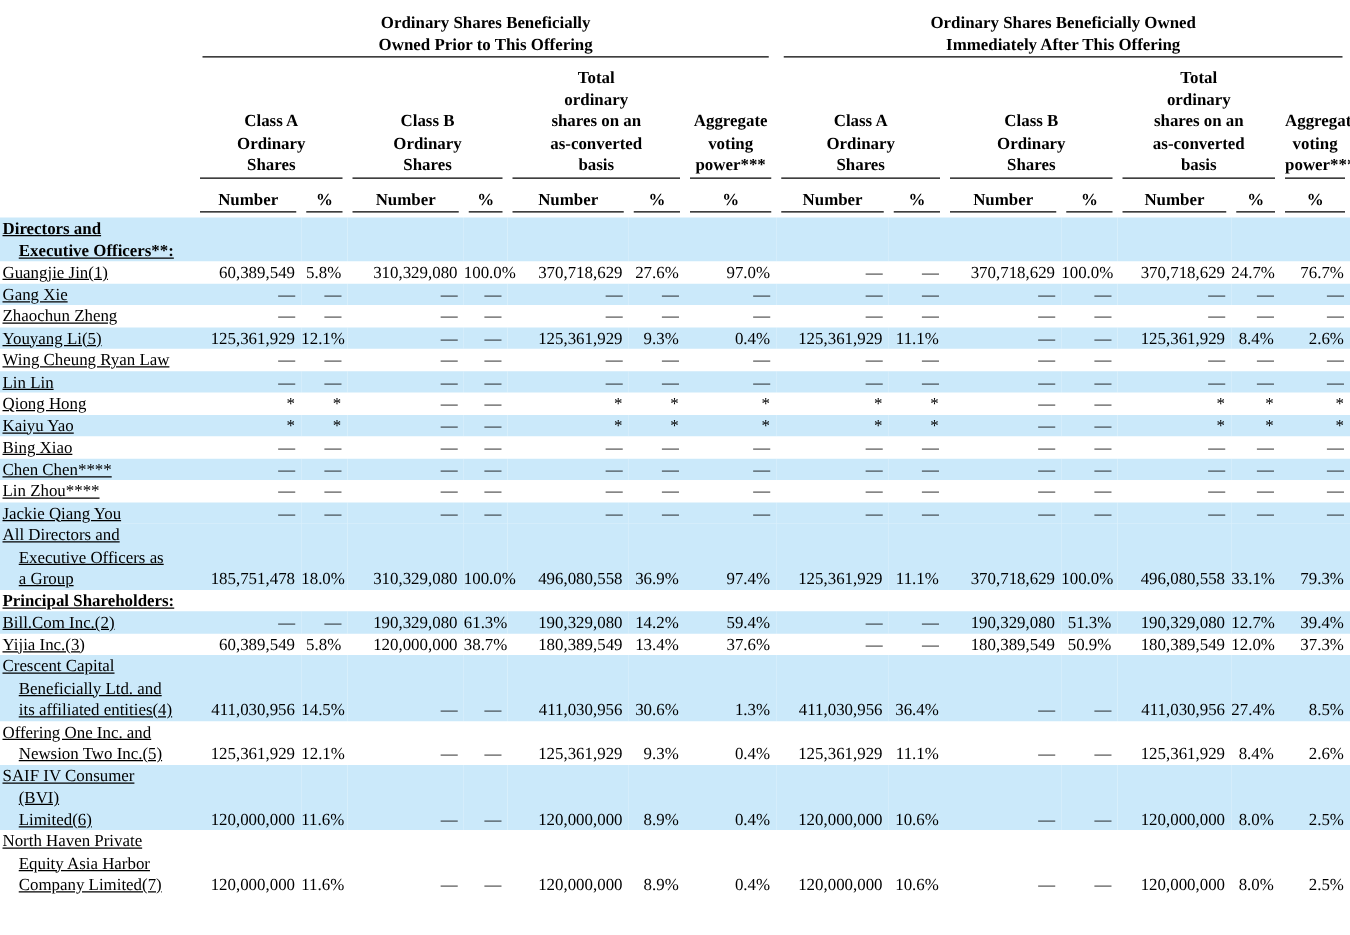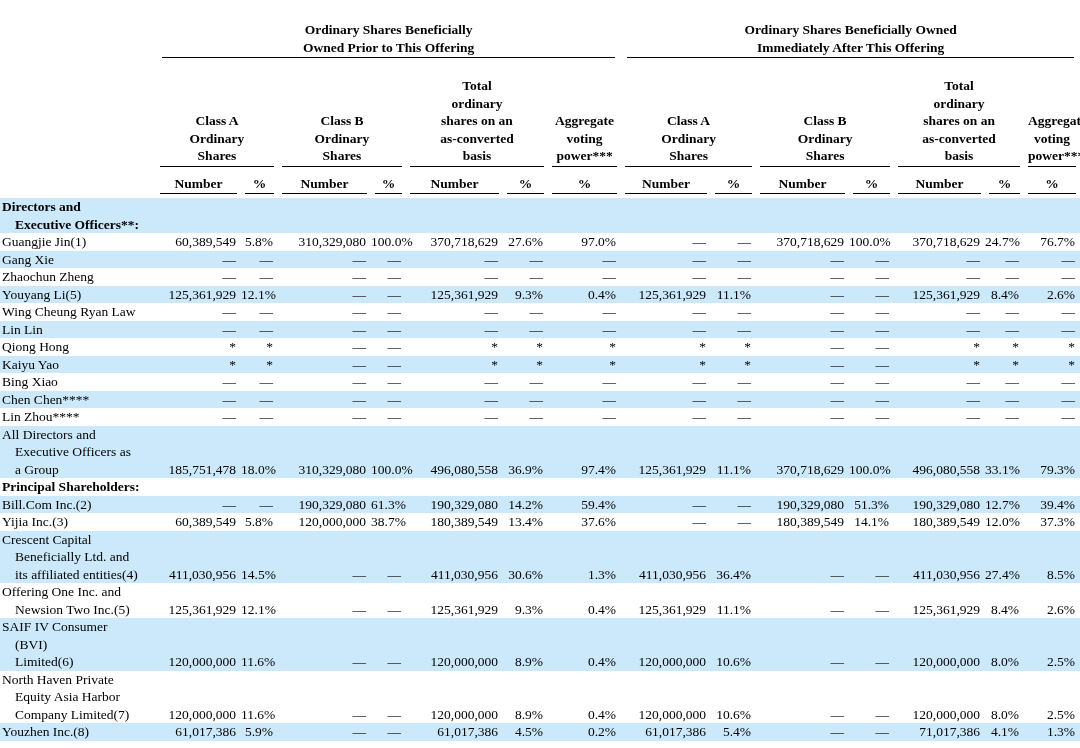--- a/index.html
+++ b/index.html
@@ -11,26 +11,26 @@
   table#ownership {
     border-collapse:collapse; table-layout:fixed;
     width:1080px; margin-top:4px;
   }
   th, td { padding:0; vertical-align:bottom; font-weight:normal; }
   thead th { font-weight:bold; }
   .hline {
     white-space:pre-line; text-align:center; font-weight:bold;
     border-bottom:1.5px solid #000; margin:4px 4px; padding-bottom:1px;
   }
-  .t1 .hline { margin:12px 6px; padding-top:5px; }
+  .t1 .hline { margin:0 6px; padding-top:5px; }
   .t2 th { padding-top:3px; }
   .t3 th { padding-top:0; }
   tbody tr.hl { background:var(--hl, #cbe9fa); }
   td.name { text-align:left; vertical-align:bottom; }
-  td.name div { white-space:nowrap; padding-left:2px; }
+  td.name div { white-space:nowrap; padding-left:2px;text-decoration:underline; }
   td.name div.cont { padding-left:15px; }
   tr.section td.name { font-weight:bold; }
   td.val { text-align:right; padding-right:5px; white-space:nowrap; }
 </style>
 </head>
 <body>
 
 <table id="ownership">
   <colgroup>
     <col style="width:156px">
@@ -379,20 +379,39 @@
         <td class="val">—</td>
         <td class="val">—</td>
         <td class="val">—</td>
         <td class="val">—</td>
         <td class="val">—</td>
         <td class="val">—</td>
         <td class="val">—</td>
       </tr>
       <tr class="hl ">
         <td class="name">
+          <div>Jackie Qiang You</div>
+        </td>
+        <td class="val">—</td>
+        <td class="val">—</td>
+        <td class="val">—</td>
+        <td class="val">—</td>
+        <td class="val">—</td>
+        <td class="val">—</td>
+        <td class="val">—</td>
+        <td class="val">—</td>
+        <td class="val">—</td>
+        <td class="val">—</td>
+        <td class="val">—</td>
+        <td class="val">—</td>
+        <td class="val">—</td>
+        <td class="val">—</td>
+      </tr>
+      <tr class="hl ">
+        <td class="name">
           <div>All Directors and</div>
           <div class="cont">Executive Officers as</div>
           <div class="cont">a Group</div>
         </td>
         <td class="val">185,751,478</td>
         <td class="val">18.0%</td>
         <td class="val">310,329,080</td>
         <td class="val">100.0%</td>
         <td class="val">496,080,558</td>
         <td class="val">36.9%</td>
@@ -450,21 +469,21 @@
         <td class="val">60,389,549</td>
         <td class="val">5.8%</td>
         <td class="val">120,000,000</td>
         <td class="val">38.7%</td>
         <td class="val">180,389,549</td>
         <td class="val">13.4%</td>
         <td class="val">37.6%</td>
         <td class="val">—</td>
         <td class="val">—</td>
         <td class="val">180,389,549</td>
-        <td class="val">14.1%</td>
+        <td class="val">50.9%</td>
         <td class="val">180,389,549</td>
         <td class="val">12.0%</td>
         <td class="val">37.3%</td>
       </tr>
       <tr class="hl ">
         <td class="name">
           <div>Crescent Capital</div>
           <div class="cont">Beneficially Ltd. and</div>
           <div class="cont">its affiliated entities(4)</div>
         </td>
@@ -538,33 +557,14 @@
         <td class="val">8.9%</td>
         <td class="val">0.4%</td>
         <td class="val">120,000,000</td>
         <td class="val">10.6%</td>
         <td class="val">—</td>
         <td class="val">—</td>
         <td class="val">120,000,000</td>
         <td class="val">8.0%</td>
         <td class="val">2.5%</td>
       </tr>
-      <tr class="hl ">
-        <td class="name">
-          <div>Youzhen Inc.(8)</div>
-        </td>
-        <td class="val">61,017,386</td>
-        <td class="val">5.9%</td>
-        <td class="val">—</td>
-        <td class="val">—</td>
-        <td class="val">61,017,386</td>
-        <td class="val">4.5%</td>
-        <td class="val">0.2%</td>
-        <td class="val">61,017,386</td>
-        <td class="val">5.4%</td>
-        <td class="val">—</td>
-        <td class="val">—</td>
-        <td class="val">71,017,386</td>
-        <td class="val">4.1%</td>
-        <td class="val">1.3%</td>
-      </tr>
     </tbody>
 </table>
 
 </body></html>

